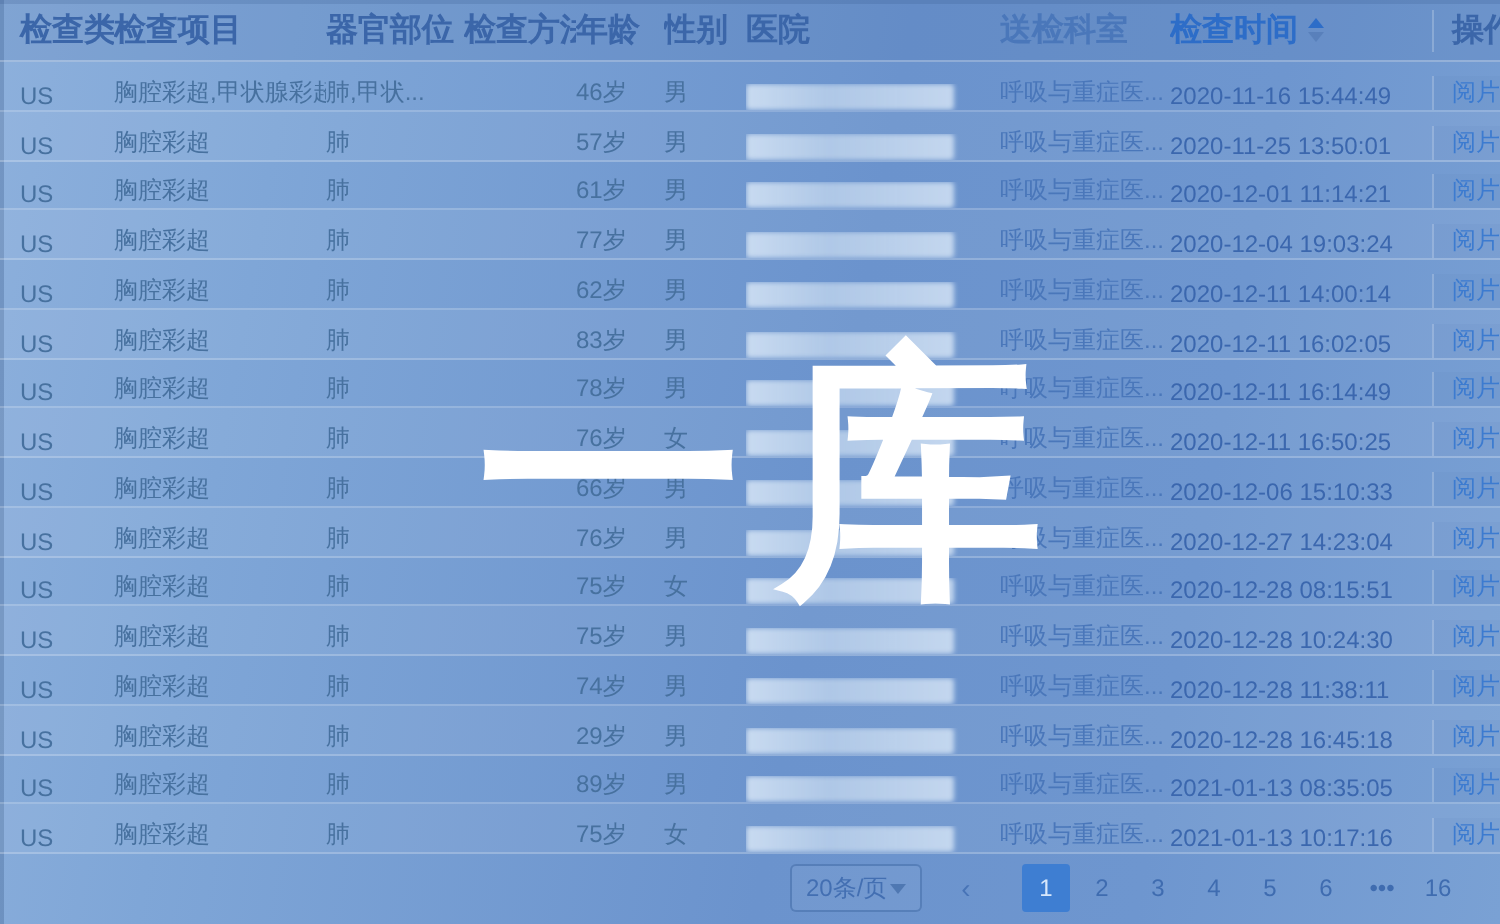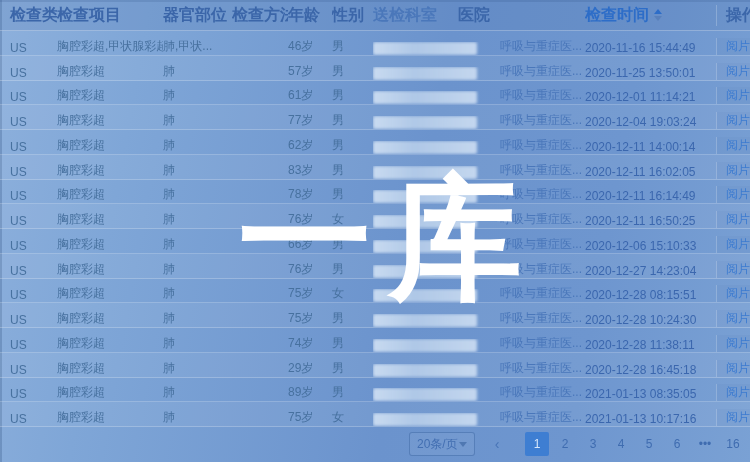--- a/index.html
+++ b/index.html
@@ -30,21 +30,21 @@
   .thead .sorted{color:#2d6dc8;text-align:right;}
   .carets{display:inline-flex;flex-direction:column;margin-left:5px;gap:2px;}
   .carets i{display:block;width:0;height:0;border-left:4px solid transparent;border-right:4px solid transparent;}
   .carets i.up{border-bottom:5px solid #2d6dc8;}
   .carets i.down{border-top:5px solid rgba(70,110,170,0.45);}
   .redact{width:104px;height:13px;border-radius:2px;filter:blur(1.4px);
     background:linear-gradient(90deg,rgba(205,222,242,0.95),rgba(182,205,233,0.9) 40%,rgba(200,218,240,0.95));}
   .link{color:#3c7bd0;cursor:pointer;}
   .watermark{position:absolute;left:238px;top:172px;font-size:134px;line-height:1;font-weight:bold;
     letter-spacing:16px;color:#ffffff;white-space:nowrap;pointer-events:none;}
-  .pager{position:absolute;right:5px;bottom:6px;display:flex;align-items:center;gap:10px;
+  .pager{position:absolute;right:19px;bottom:6px;display:flex;align-items:center;gap:10px;
     font-size:12px;color:#3f6cb0;}
   .size-select{box-sizing:border-box;width:66px;height:24px;border:1px solid rgba(64,105,165,0.55);
     border-radius:3px;display:flex;align-items:center;justify-content:space-between;padding:0 7px;
     color:#436fb2;background:rgba(255,255,255,0.05);cursor:pointer;}
   .chev{width:0;height:0;border-left:4px solid transparent;border-right:4px solid transparent;
     border-top:5px solid rgba(64,105,165,0.7);}
   .pages{display:flex;align-items:center;gap:4px;}
   .page-btn{min-width:24px;height:24px;display:flex;align-items:center;justify-content:center;
     border-radius:2px;color:#3f6cb0;cursor:pointer;}
   .page-btn.prev{margin-right:6px;font-size:14px;color:rgba(63,108,176,0.8);}
@@ -67,25 +67,25 @@
         </div>
         <div class="cell col-method">
           <span>检查方法</span>
         </div>
         <div class="cell col-age">
           <span>年龄</span>
         </div>
         <div class="cell col-sex">
           <span>性别</span>
         </div>
+        <div class="cell col-hospital">
+          <span>医院</span>
+        </div>
         <div class="cell col-dept">
           <span>送检科室</span>
-        </div>
-        <div class="cell col-hospital">
-          <span>医院</span>
         </div>
         <div class="cell col-time sorted">
           <span>检查时间</span>
           <span class="carets">
             <i class="up"></i>
             <i class="down"></i>
           </span>
         </div>
         <div class="cell col-action">
           <span>操作</span>

